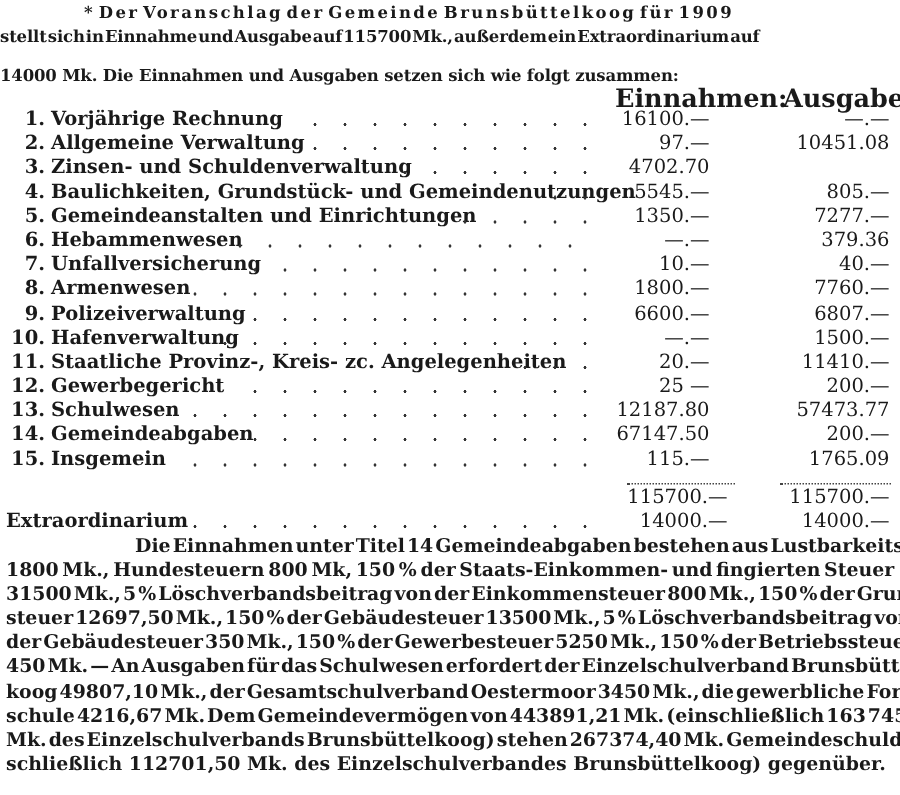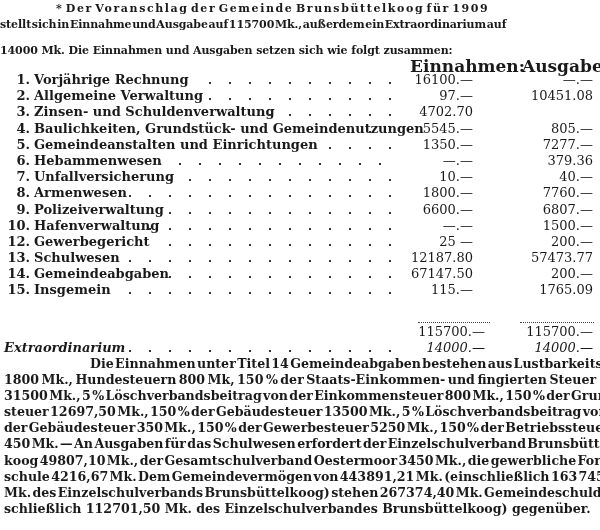--- a/index.html
+++ b/index.html
@@ -15,21 +15,21 @@
   .rows { position: absolute; left: 0; top: 72px; width: 600px; }
   .row { position: relative; height: 16.2px; font-size: 13px; line-height: 16px; }
   .row .num { position: absolute; left: 4px; width: 26px; text-align: right; font-weight: bold; }
   .row .label { position: absolute; left: 34px; font-weight: bold; white-space: nowrap; }
   .row .dots { position: absolute; left: 180px; width: 215px; top: 10px; height: 2px;
                background-image: radial-gradient(circle, #333 0.9px, transparent 1.1px);
                background-size: 20px 2px; background-repeat: repeat-x; }
   .row .inc { position: absolute; left: 388px; width: 85px; text-align: right; }
   .row .exp { position: absolute; left: 500px; width: 93px; text-align: right; }
   .rule { position: absolute; border-top: 1px dotted #444; height: 0; }
-  .extra { position: absolute; top: 340px; left: 0; width: 600px; height: 16px; font-size: 13px; font-style: italic; }
+  .extra { position: absolute; top: 340px; left: 0; width: 600px; height: 16px; font-size: 13px; }
   .extra .label { position: absolute; left: 4px; font-weight: bold; }
   .extra .dots { position: absolute; left: 180px; width: 215px; top: 10px; height: 2px;
                  background-image: radial-gradient(circle, #333 0.9px, transparent 1.1px);
                  background-size: 20px 2px; background-repeat: repeat-x; }
   .extra .inc { position: absolute; left: 400px; width: 85px; text-align: right; }
   .extra .exp { position: absolute; left: 500px; width: 93px; text-align: right; }
   .sum { position: absolute; top: 324px; left: 0; width: 600px; height: 16px; font-size: 13px; padding-left: 36px; }
   .sum .inc { position: absolute; left: 400px; width: 85px; text-align: right; }
   .sum .exp { position: absolute; left: 500px; width: 93px; text-align: right; }
   .para { position: absolute; left: 4px; top: 356px; width: 592px;
@@ -115,20 +115,27 @@
       <span class="exp">6807.—</span>
     </div>
     <div class="row">
       <span class="num">10.</span>
       <span class="label">Hafenverwaltung</span>
       <span class="dots" style="left:140px;width:255px;"></span>
       <span class="inc">—.—</span>
       <span class="exp">1500.—</span>
     </div>
     <div class="row">
+      <span class="num">11.</span>
+      <span class="label">Staatliche Provinz-, Kreis- zc. Angelegenheiten</span>
+      <span class="dots" style="left:340px;width:55px;"></span>
+      <span class="inc">20.—</span>
+      <span class="exp">11410.—</span>
+    </div>
+    <div class="row">
       <span class="num">12.</span>
       <span class="label">Gewerbegericht</span>
       <span class="dots" style="left:160px;width:235px;"></span>
       <span class="inc">25 —</span>
       <span class="exp">200.—</span>
     </div>
     <div class="row">
       <span class="num">13.</span>
       <span class="label">Schulwesen</span>
       <span class="dots" style="left:120px;width:275px;"></span>

